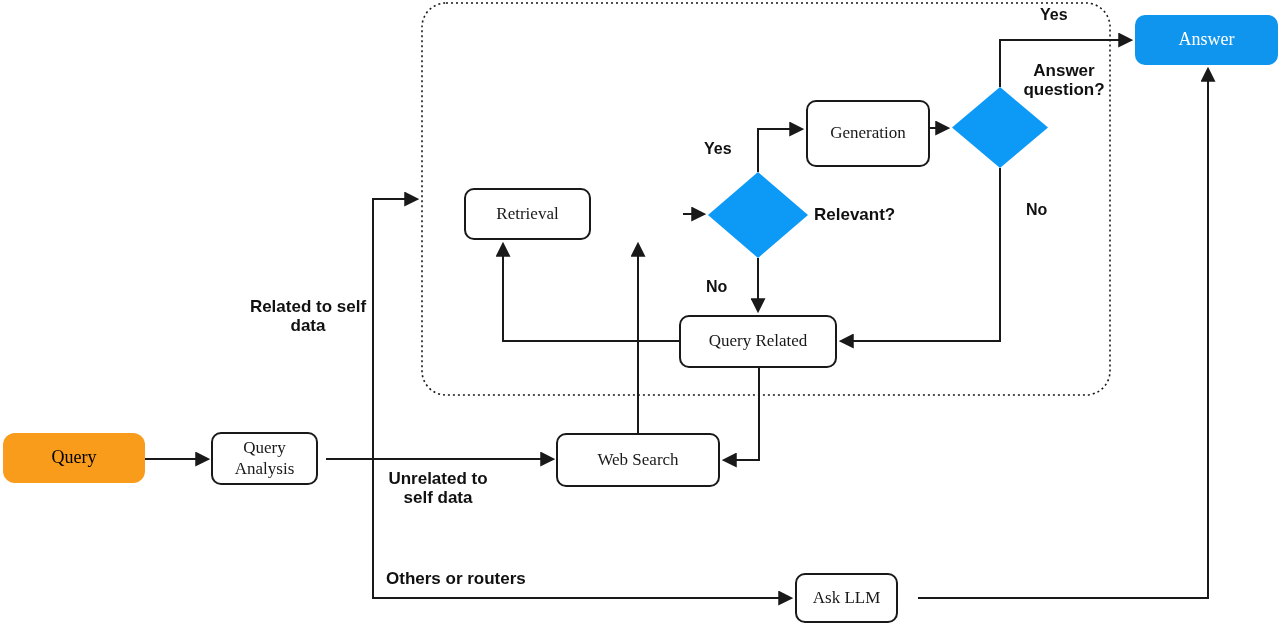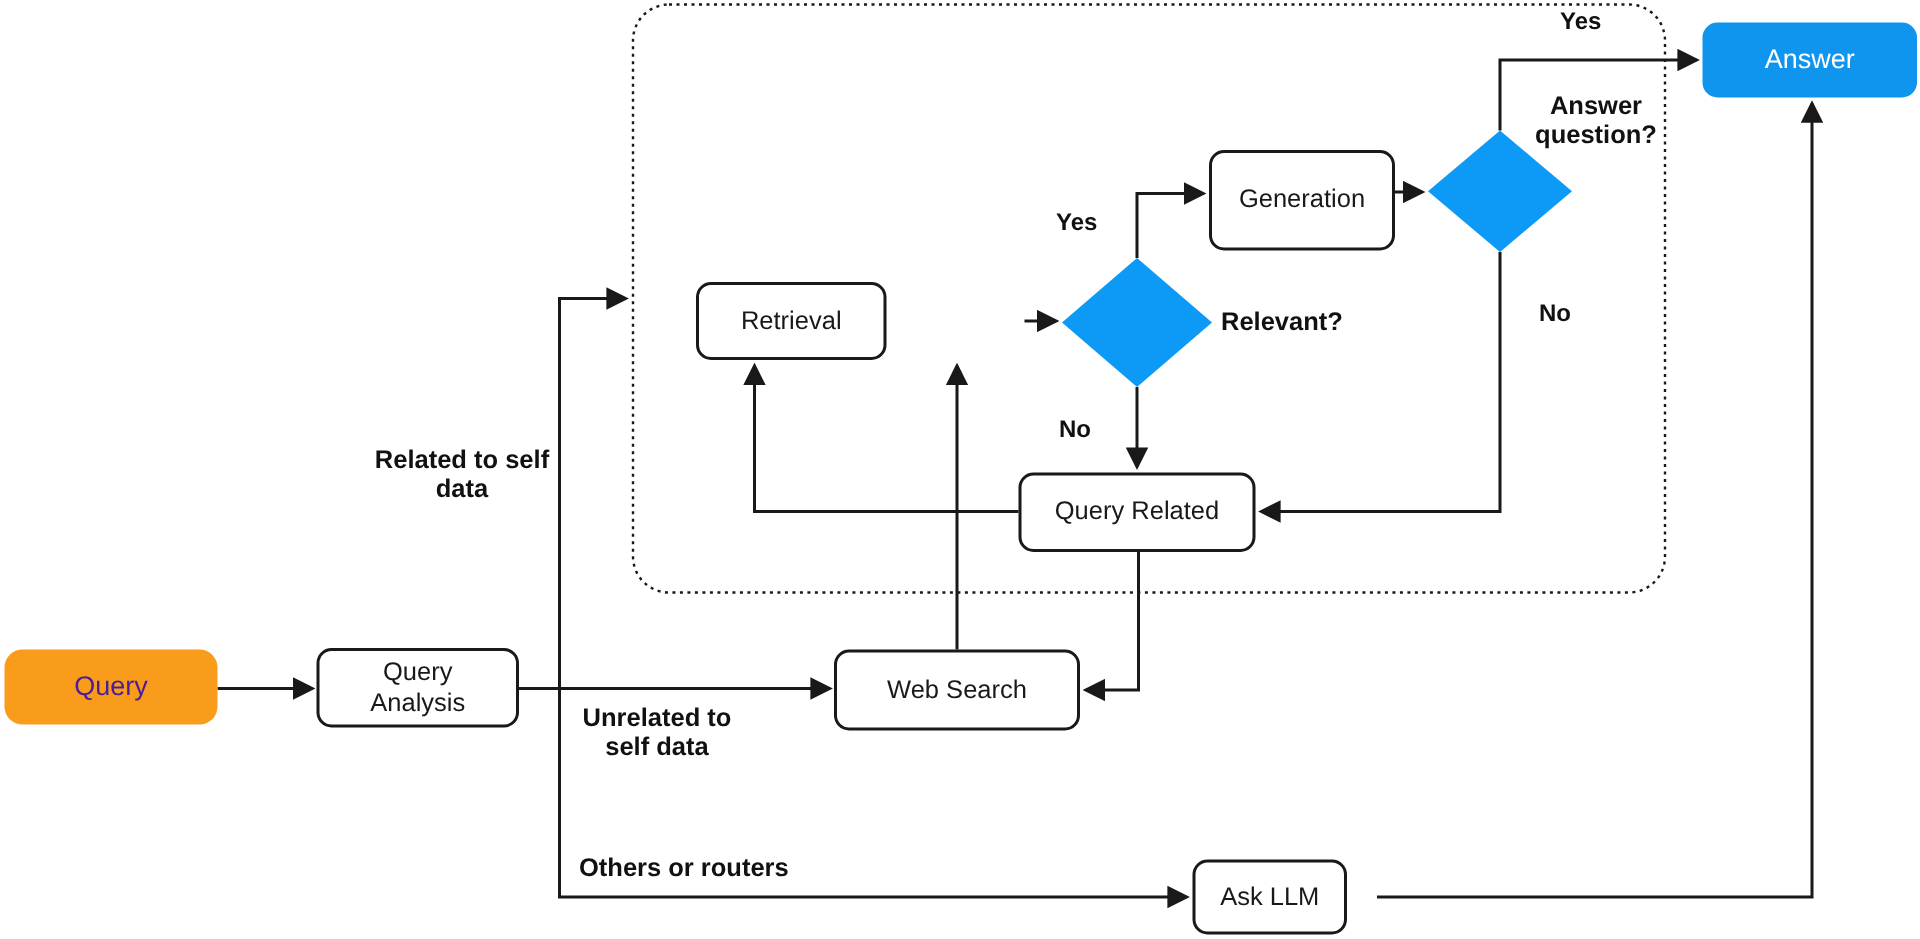--- a/index.html
+++ b/index.html
@@ -4,22 +4,23 @@
 <style>
   html,body{margin:0;padding:0;background:#ffffff;}
   body{font-family:"Liberation Sans",sans-serif;color:#191919;}
   #stage{position:relative;width:1280px;height:626px;background:#ffffff;overflow:hidden;}
   svg.wires{position:absolute;left:0;top:0;width:1280px;height:626px;}
   .node{
     position:absolute;display:flex;align-items:center;justify-content:center;
     background:#ffffff;border:2px solid #191919;border-radius:10px;
     font-size:17px;line-height:1.22;text-align:center;color:#191919;
     box-sizing:border-box;
+    font-family:Liberation Serif, serif;
   }
-  .node.filled-orange{background:#F99C1B;border:none;color:#4c1d95;font-size:18px;border-radius:12px;}
+  .node.filled-orange{background:#F99C1B;border:none;color:#000000;font-size:18px;border-radius:12px;}
   .node.filled-blue{background:#1095EF;border:none;color:#ffffff;font-size:18px;border-radius:10px;}
   .node.wrap{padding:0 14px;}
   .edge-label{
     position:absolute;font-weight:600;font-size:17px;line-height:1.12;
     color:#111111;text-align:center;white-space:nowrap;
   }
   .edge-label.wrap{white-space:normal;}
   .edge-label.yesno{font-weight:700;font-size:16px;}
 </style>
 </head>
@@ -68,21 +69,21 @@
 
       <path d="M638,433 L638,244" marker-end="url(#arrow)"></path>
     </g>
 
     <polygon points="758,172 808,215 758,258 708,215" fill="#0D99F6"></polygon>
     <polygon points="1000,87 1048,127.5 1000,168 952,127.5" fill="#0D99F6"></polygon>
   </svg>
 
   <div class="node filled-orange" style="left:3px;top:433px;width:142px;height:50px;">Query</div>
 
-  <div class="node wrap" style="left:211px;top:432px;width:135px;height:53px;">Query Analysis</div>
+  <div class="node wrap" style="left:211px;top:432px;width:107px;height:53px;">Query Analysis</div>
 
   <div class="node" style="left:464px;top:188px;width:127px;height:52px;">Retrieval</div>
 
 
   <div class="node" style="left:806px;top:100px;width:124px;height:67px;">Generation</div>
 
   <div class="node" style="left:679px;top:315px;width:158px;height:53px;">Query Related</div>
 
   <div class="node" style="left:556px;top:433px;width:164px;height:54px;">Web Search</div>
 

